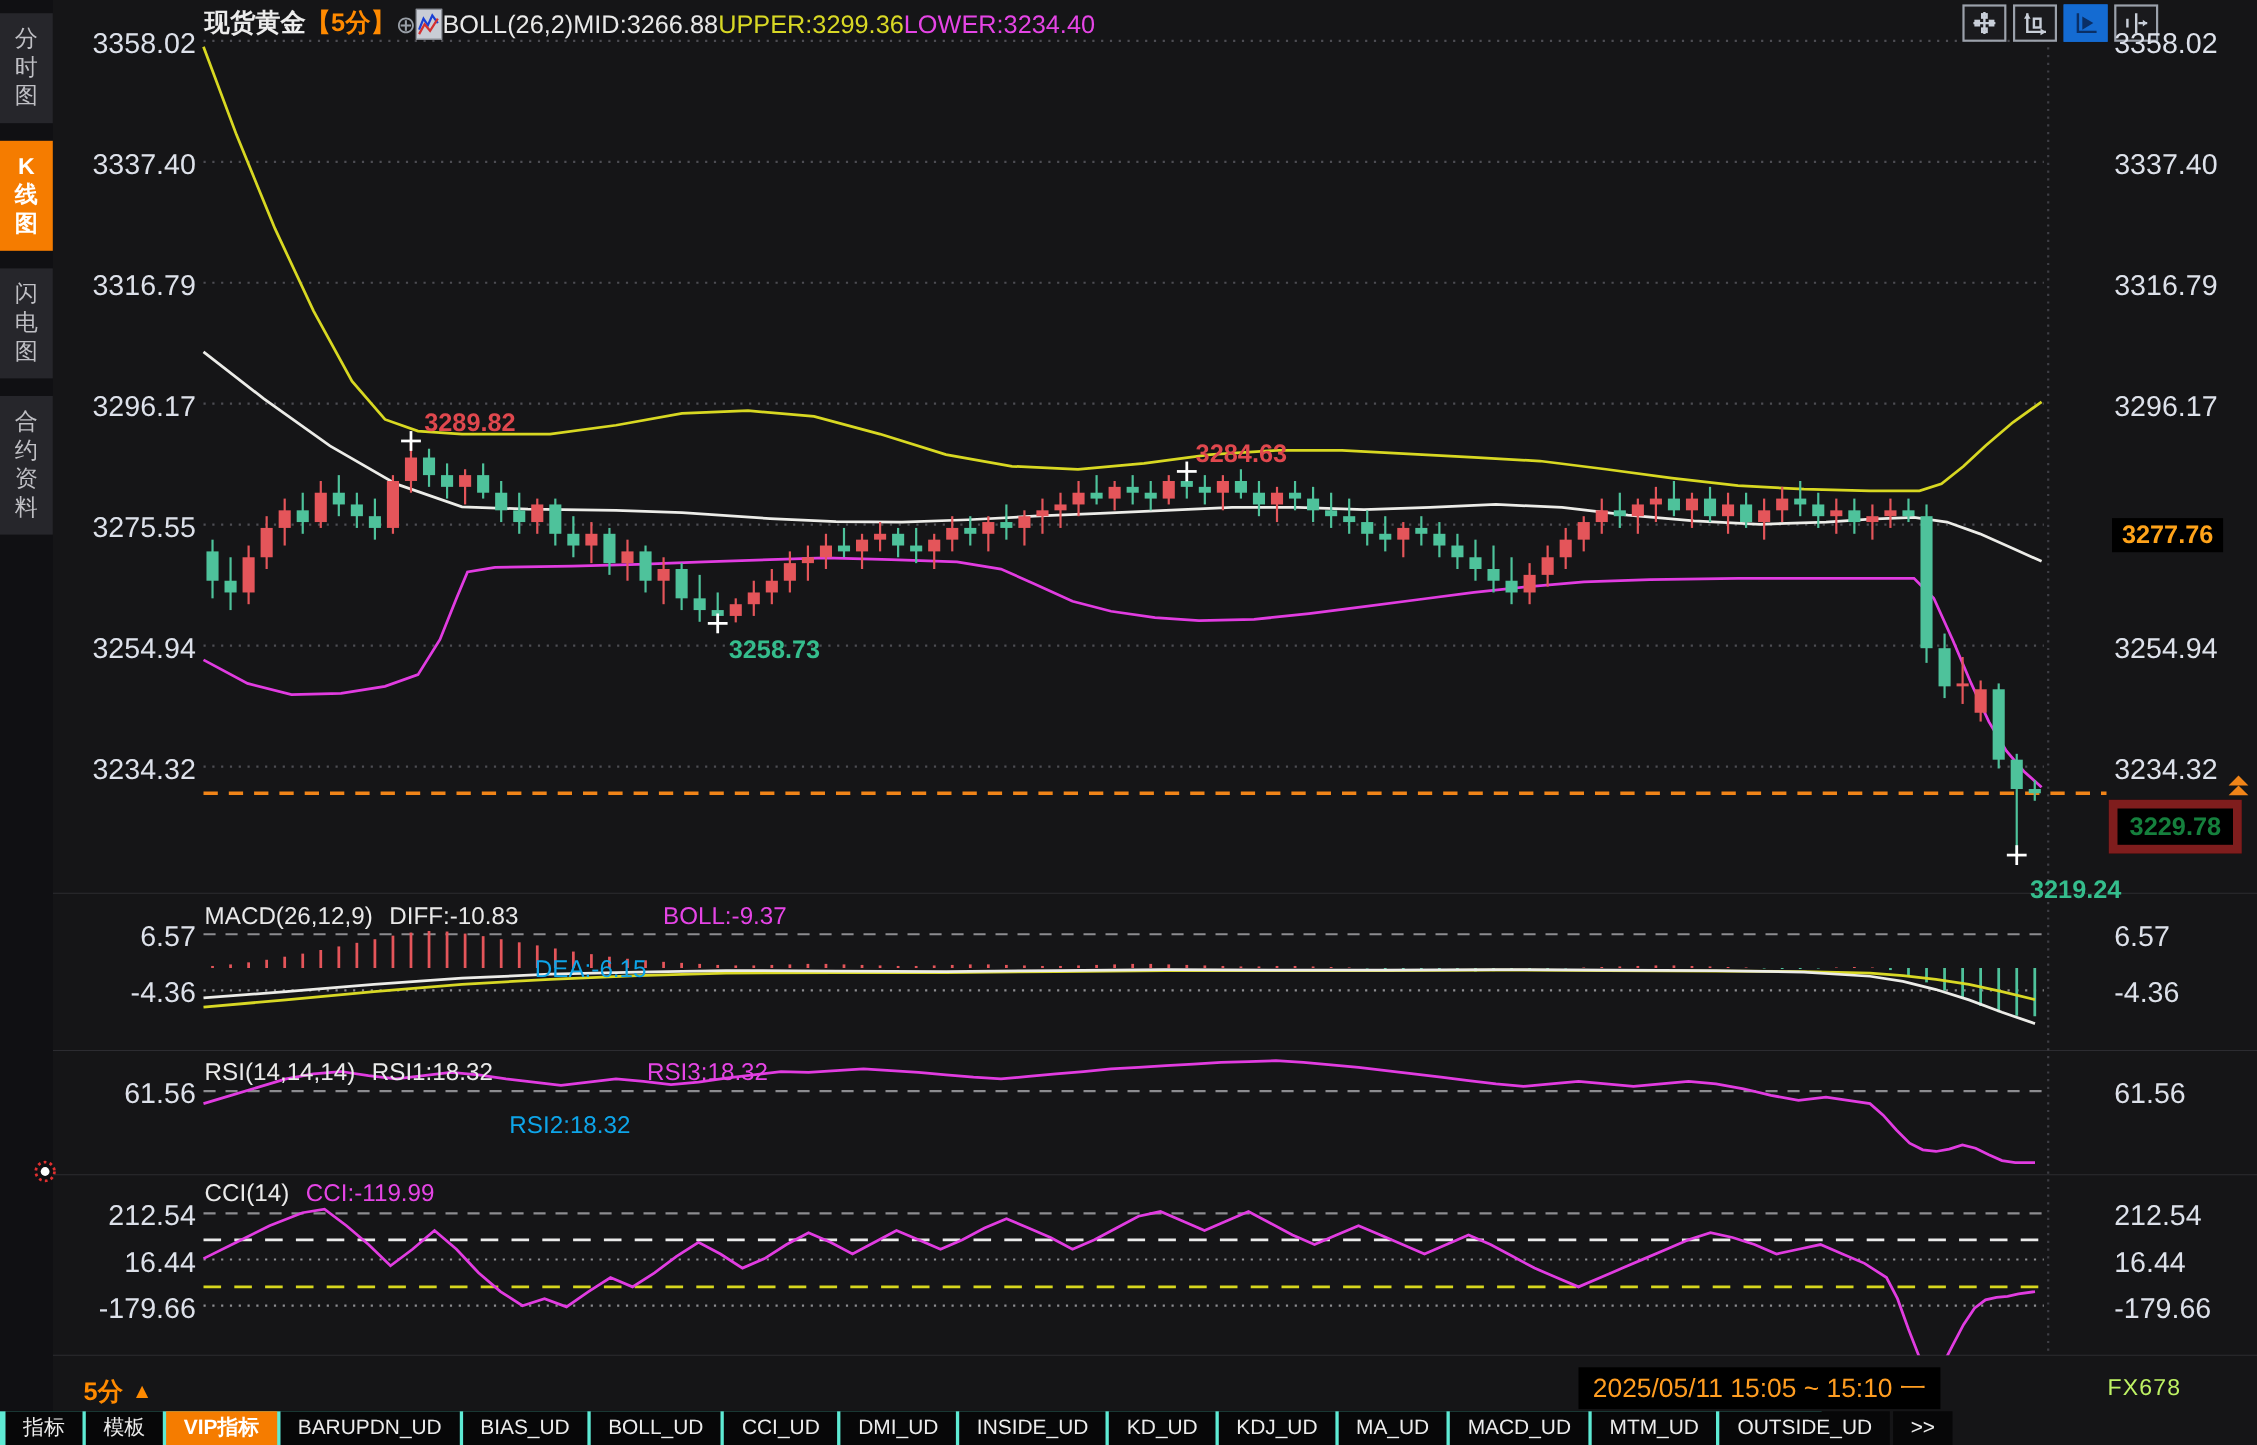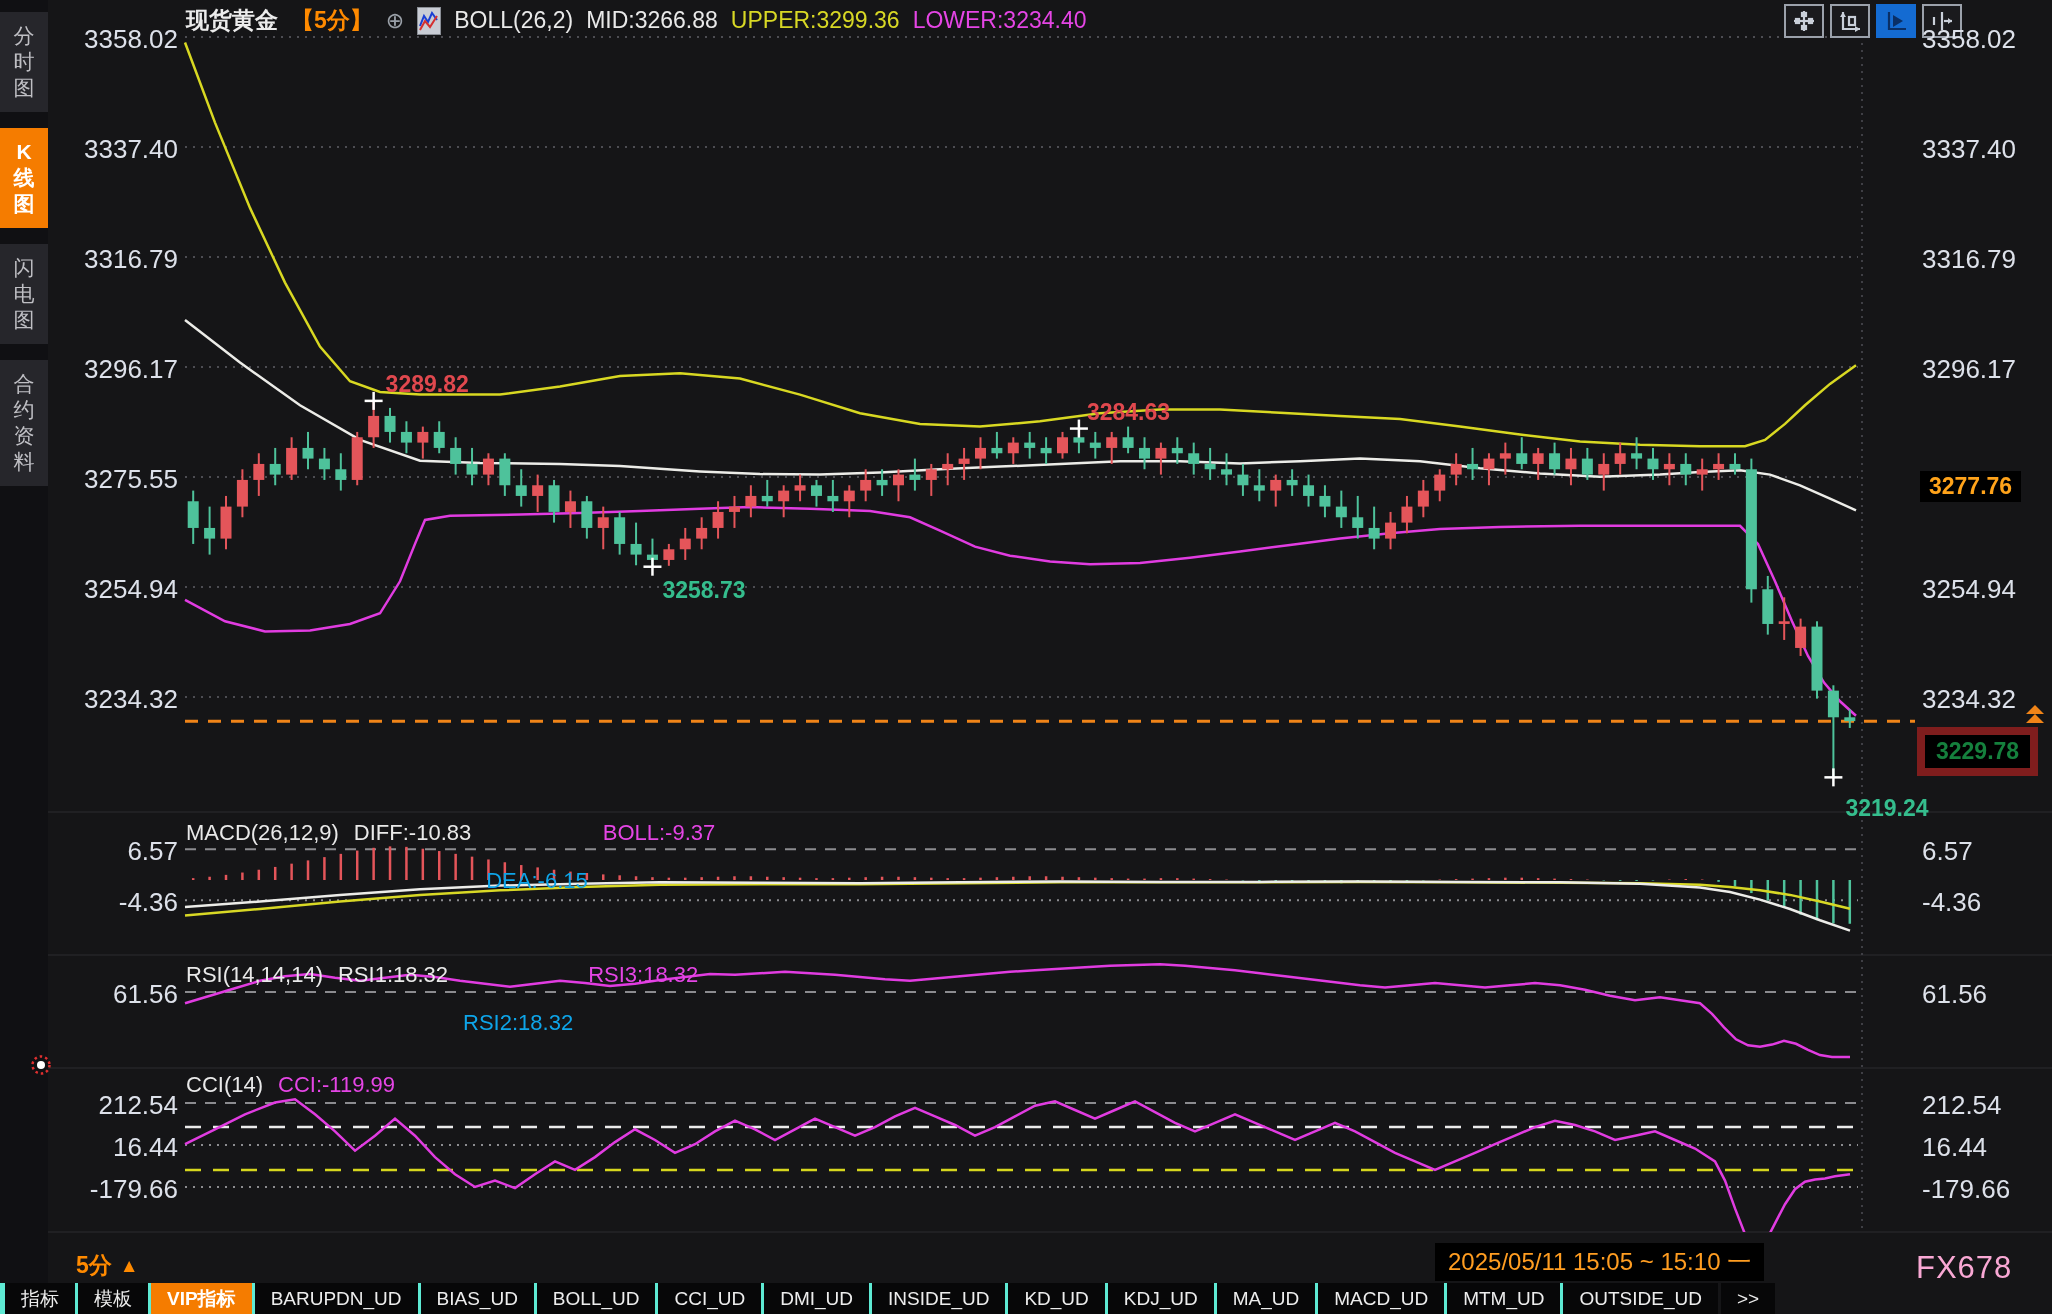--- a/index.html
+++ b/index.html
@@ -6,21 +6,21 @@
     font-family:"Liberation Sans",sans-serif;position:relative;}
   .abs{position:absolute;}
   #chart-svg{position:absolute;left:0;top:0;}
   
   #sidebar{left:0;top:0;width:48px;height:1314px;background:#101013;}
   .side-tab{width:48px;margin-bottom:16px;padding:11px 0;background:#26262b;color:#bfbfc4;
     text-align:center;font-size:21px;line-height:26px;cursor:pointer;}
   .side-tab.active{background:#f57c00;color:#ffffff;font-weight:bold;}
   .side-tab div{height:26px;}
   
-  #chart-header{left:186px;top:5px;display:flex;gap:13px;align-items:center;font-size:23px;white-space:nowrap;}
+  #chart-header{left:186px;top:5px;display:flex;align-items:flex-end;font-size:23px;white-space:nowrap;}
   .h-symbol{color:#ececec;font-weight:bold;}
   .h-interval{color:#ff8a00;font-weight:bold;}
   .h-plus{color:#9aa0a8;font-size:22px;}
   .h-white{color:#e9e9e9;}
   .h-yellow{color:#d8d825;}
   .h-magenta{color:#e545e5;}
   .mini-chart-icon{width:22px;height:26px;background:#c9cdd5;border:1px solid #8a8e96;display:inline-block;}
   
   #toolbar{left:1784px;top:4px;display:flex;gap:6px;}
   .tool-btn{width:40px;height:34px;border:2px solid #9ba1ab;box-sizing:border-box;display:flex;
@@ -35,21 +35,21 @@
   .ph-white{color:#e9e9e9;} .ph-yellow{color:#0ea5e9;margin-top:48px;} .ph-magenta{color:#e545e5;}
   
   #tag-prev{left:1920px;top:471px;background:#000;color:#ffa31a;font-size:23px;padding:2px 9px;font-weight:bold;}
   #tag-cur{left:1917px;top:727px;background:#000;color:#15803d;font-size:23px;padding:3px 11px;
     border:8px solid #7f1d1d;font-weight:bold;}
   .ann-label{position:absolute;font-size:23px;font-weight:bold;white-space:nowrap;}
   
   #interval-flag{left:76px;top:1250px;color:#ff8a00;font-size:23px;font-weight:bold;display:flex;gap:8px;align-items:center;}
   #interval-flag .tri{font-size:19px;}
   #timestamp{left:1435px;top:1243px;background:#000;color:#ff9d21;font-size:24px;padding:3px 13px;white-space:nowrap;}
-  #logo{left:1916px;top:1250px;color:#f9a8d4;font-size:31px;letter-spacing:1px;}
+  #logo{left:1916px;top:1250px;color:#bef264;font-size:21px;letter-spacing:1px;}
   #tabbar{left:0;top:1283px;width:1656px;height:31px;background:#5eead4;display:flex;align-items:flex-end;}
   #tabbar .lead{width:38px;background:#050506;margin-right:5px;}
   .btab{background:#070708;color:#ededed;font-size:19px;line-height:31px;padding:0 16px;margin-right:3px;
     white-space:nowrap;cursor:pointer;}
   .btab.active{background:#f57c00;color:#fff;font-weight:bold;}
   
   #rec-marker{left:30px;top:1054px;width:22px;height:22px;}
 </style>
 </head>
 <body>

